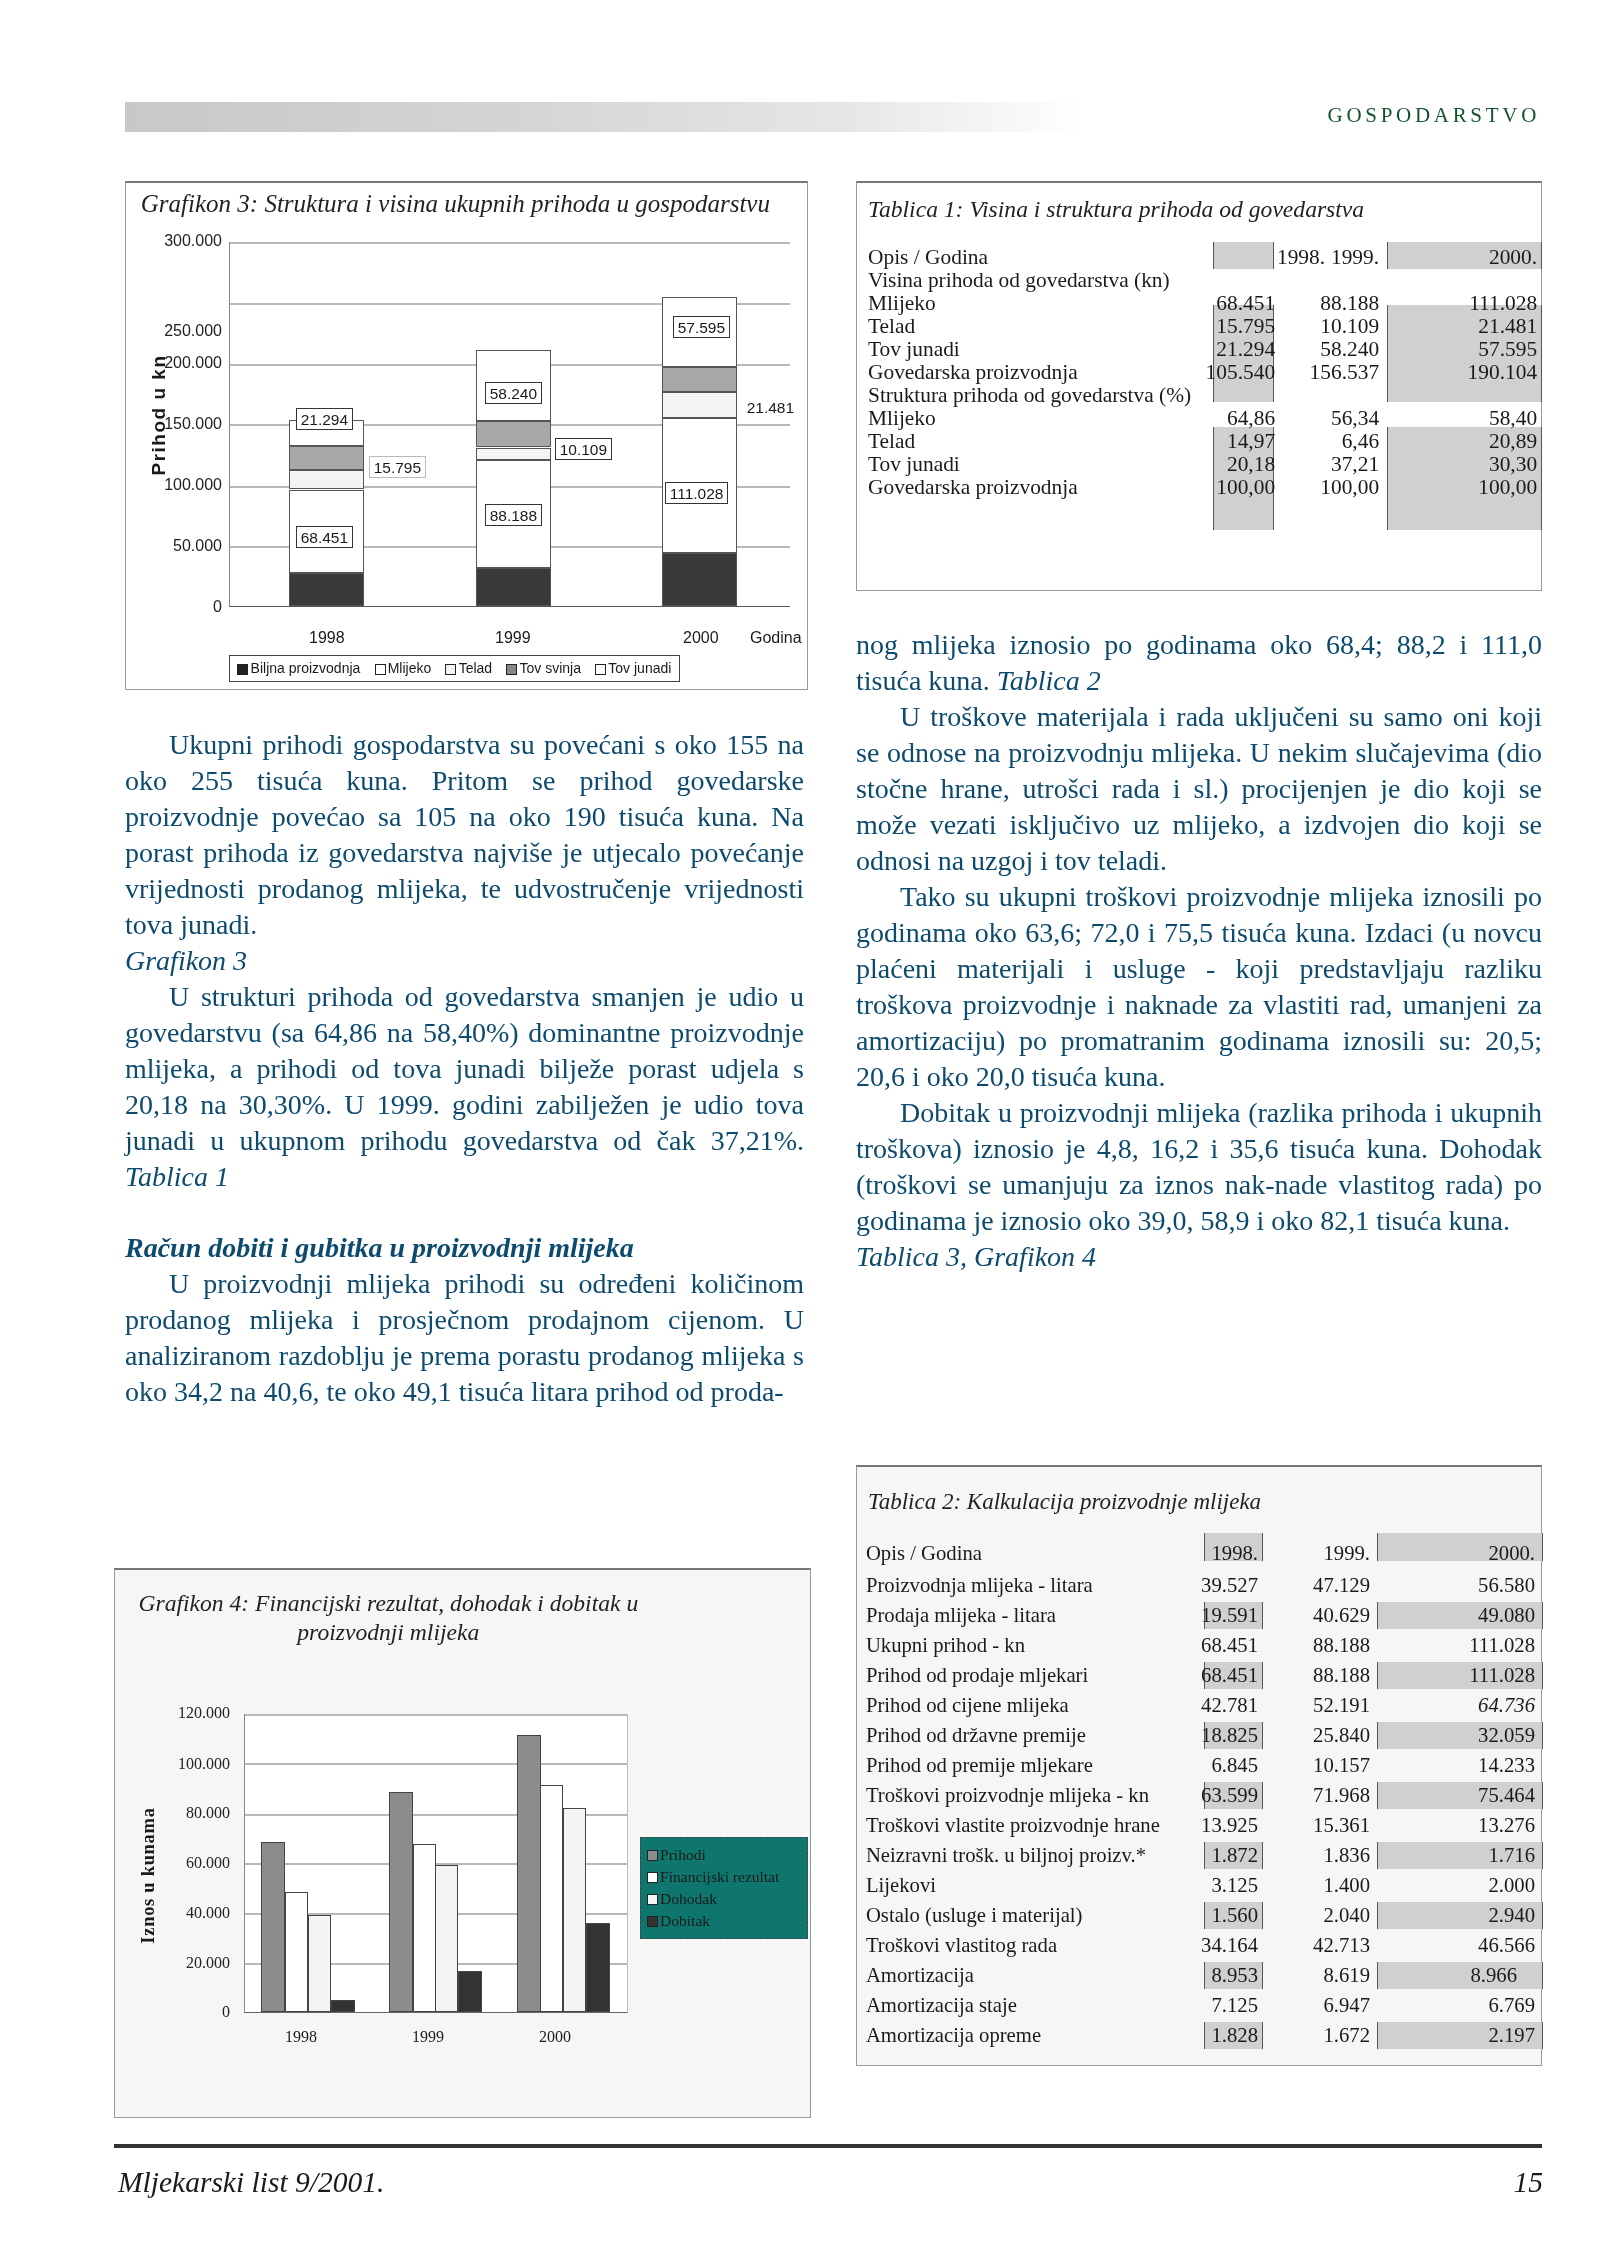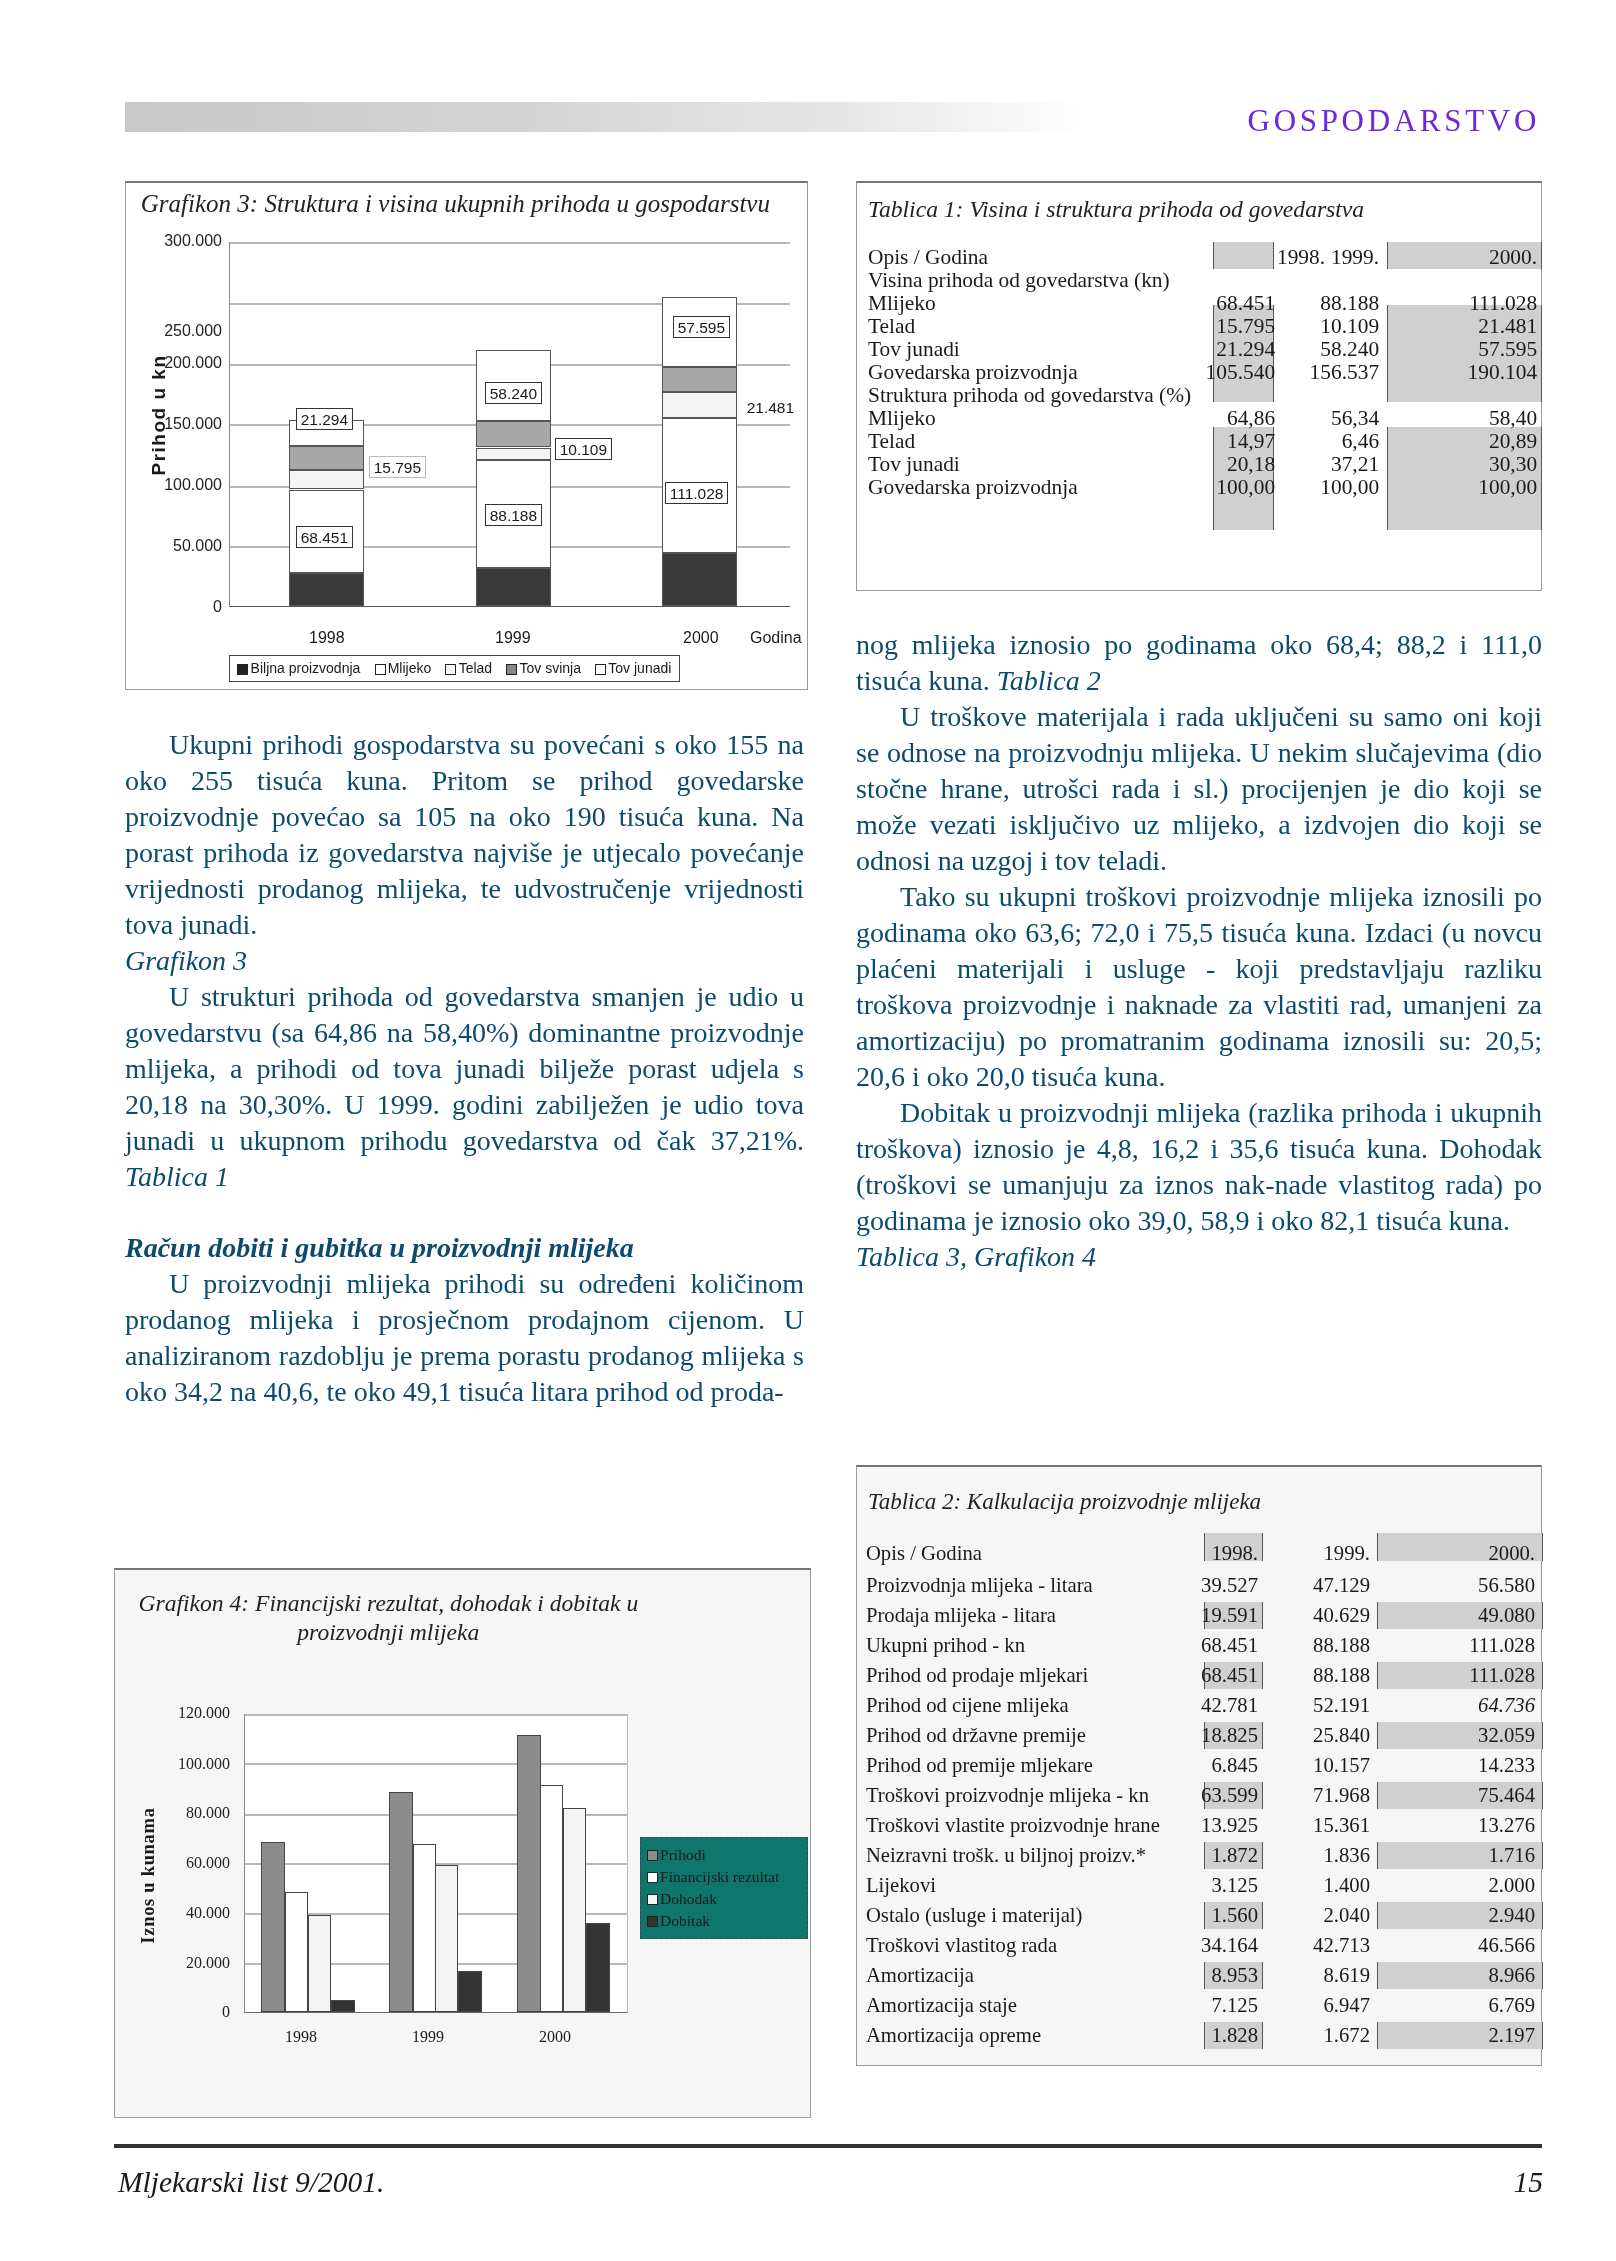--- a/index.html
+++ b/index.html
@@ -4,21 +4,21 @@
 <style>
   * { box-sizing: border-box; margin: 0; padding: 0; }
   html, body { width: 1617px; height: 2261px; background: #ffffff; overflow: hidden; }
   body { position: relative; font-family: "DejaVu Serif", "Liberation Serif", serif; color: #1a1a1a; }
 
   .abs { position: absolute; }
 
   
   .header-band { left: 125px; top: 102px; width: 959px; height: 29.5px;
     background: linear-gradient(90deg, #c8c8c8 0%, #d4d4d4 40%, #e6e6e6 75%, #ffffff 100%); }
-  .header-title { right: 77px; top: 103px; font-family: "Liberation Serif", serif; font-size: 31px; letter-spacing: 3.7px; color: #6d28d9; }
+  .header-title { right: 77px; top: 103px; font-family: "Liberation Serif", serif; font-size: 21px; letter-spacing: 3.7px; color: #14532d; }
 
   
   .box { border: 1.5px solid #9a9a9a; border-top: 2.2px solid #777; background: #fff; }
   .box-shaded { background: #f6f6f6; }
 
   .caption { font-family: "Liberation Serif", serif; font-style: italic; font-size: 25px; color: #222; }
   .ytick { position: absolute; font-family: "Liberation Sans", sans-serif; font-size: 16px; color: #222; text-align: right; width: 74px; }
   .gridline { position: absolute; height: 1.5px; background: #b8b8b8; }
   .bar-seg { position: absolute; border: 1.1px solid #555; }
   .datalabel { position: absolute; font-family: "Liberation Sans", sans-serif; font-size: 15.5px; background: #fff; border: 1.1px solid #333; padding: 1.5px 3.7px; line-height: 1.1; }
@@ -367,21 +367,21 @@
       <span class="tbl-cell" style="left:280px; width:118px;">34.164</span>
       <span class="tbl-cell" style="left:399px; width:111px;">42.713</span>
       <span class="tbl-cell" style="left:513px; width:162px;">46.566</span>
     </div>
     <div class="tbl-row" style="height:30px;">
       <span class="abs shade" style="left:338px; top:1.5px; width:59px; height:27px;"></span>
       <span class="abs shade" style="left:511px; top:1.5px; width:166px; height:27px;"></span>
       <span class="tbl-label">Amortizacija</span>
       <span class="tbl-cell" style="left:280px; width:118px;">8.953</span>
       <span class="tbl-cell" style="left:399px; width:111px;">8.619</span>
-      <span class="tbl-cell" style="left:513px; width:162px;padding-left:28px;">8.966</span>
+      <span class="tbl-cell" style="left:495px; width:162px;padding-left:28px;">8.966</span>
     </div>
     <div class="tbl-row" style="height:30px;">
       <span class="tbl-label">Amortizacija staje</span>
       <span class="tbl-cell" style="left:280px; width:118px;">7.125</span>
       <span class="tbl-cell" style="left:399px; width:111px;">6.947</span>
       <span class="tbl-cell" style="left:513px; width:162px;">6.769</span>
     </div>
     <div class="tbl-row" style="height:30px;">
       <span class="abs shade" style="left:338px; top:1.5px; width:59px; height:27px;"></span>
       <span class="abs shade" style="left:511px; top:1.5px; width:166px; height:27px;"></span>

